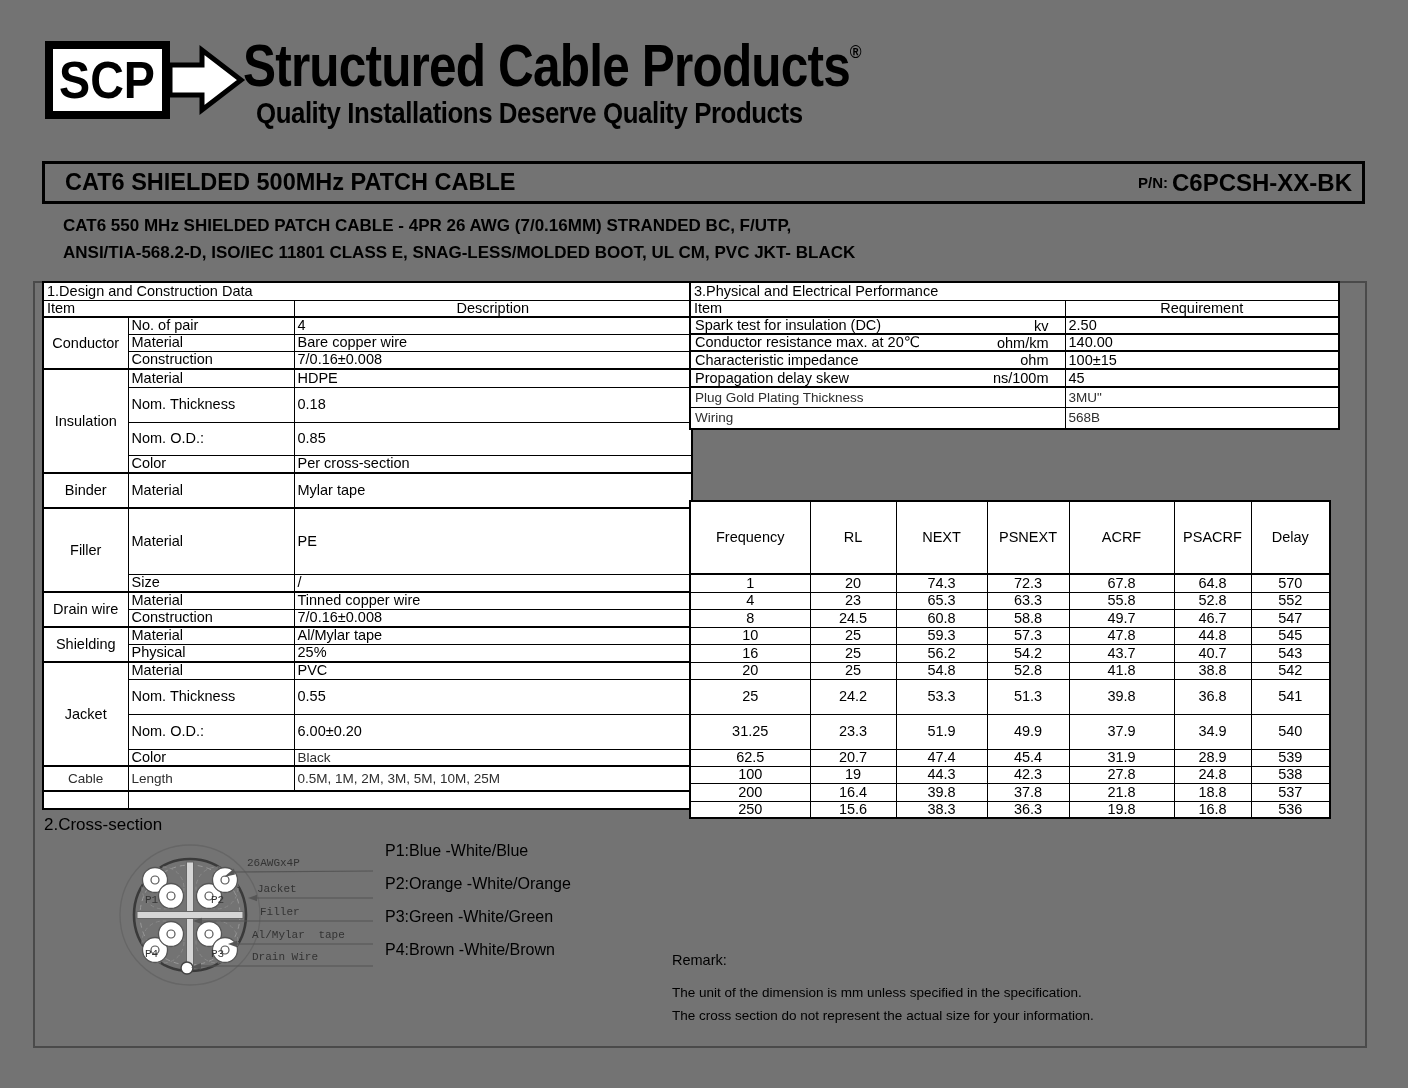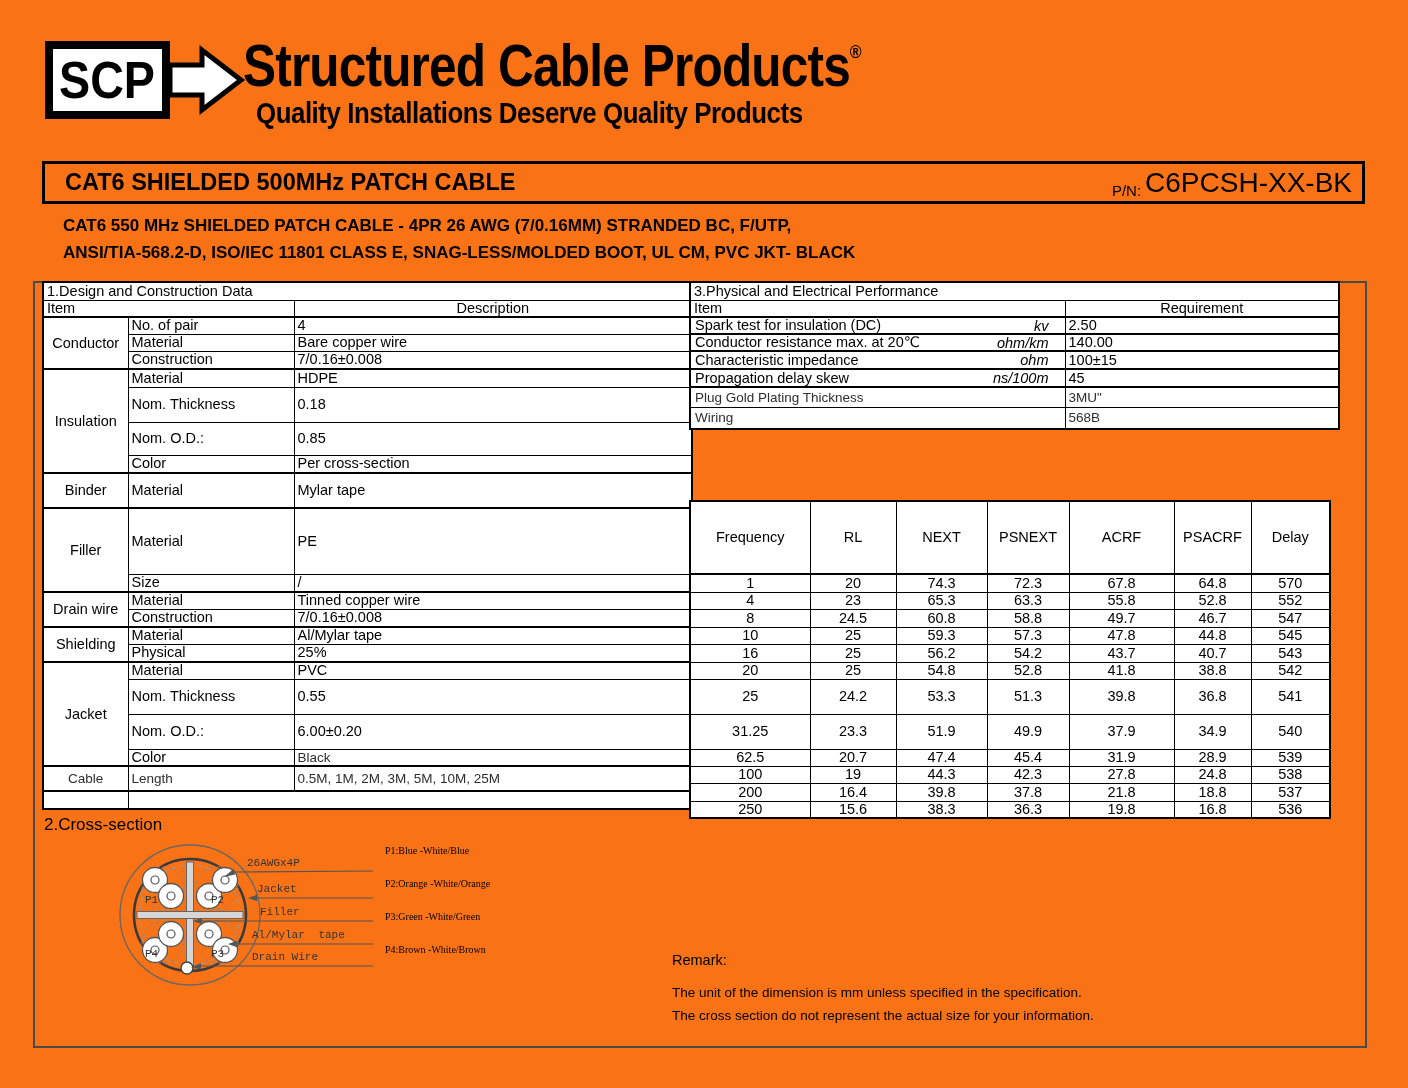--- a/index.html
+++ b/index.html
@@ -1,57 +1,57 @@
 <!DOCTYPE html>
 <html><head>
 <meta charset="utf-8">
 <style>
   html,body{margin:0;padding:0;background:#fff;}
-  .page{position:relative;width:1408px;height:1088px;background:#f97316;overflow:hidden;
+  .page{position:relative;width:1408px;height:1088px;background:#737373;overflow:hidden;
         font-family:"Liberation Sans","DejaVu Sans",sans-serif;color:#000;}
   .abs{position:absolute;}
 
   
   .brand-name{font-size:59px;font-weight:bold;line-height:1.0;white-space:nowrap;
               transform:scaleX(0.84);transform-origin:0 0;letter-spacing:-1px;}
   .brand-name sup{font-size:19px;vertical-align:28px;}
   .brand-tagline{font-size:30px;font-weight:bold;line-height:1.0;white-space:nowrap;
               transform:scaleX(0.86);transform-origin:0 0;margin-top:2px;margin-left:13px;letter-spacing:-0.5px;}
   .contact{text-align:right;font-size:20px;line-height:25px;color:#111;}
 
   
   .title-bar{left:42px;top:161px;width:1323px;height:43px;border:3px solid #000;box-sizing:border-box;
              display:flex;align-items:center;justify-content:space-between;padding:0 10px 0 20px;}
   .doc-title{font-size:23.5px;font-weight:bold;white-space:nowrap;}
-  .pn{display:flex;align-items:flex-end;font-weight:normal;}
+  .pn{display:flex;align-items:center;font-weight:bold;}
   .pn-label{font-size:15px;margin-right:4px;}
-  .pn-value{font-size:28px;}
+  .pn-value{font-size:24px;}
   .subtitle{left:63px;top:213px;font-size:17px;font-weight:bold;line-height:26.5px;white-space:nowrap;}
 
   
   .outer-box{left:33px;top:281px;width:1334px;height:767px;border:2px solid #4a4a4a;box-sizing:border-box;}
 
   
   table{border-collapse:collapse;table-layout:fixed;position:absolute;background:#fff;}
   table{border:2px solid #000;}
   td{border:1px solid #000;font-size:14.5px;font-weight:400;padding:0 4px;overflow:hidden;
      white-space:nowrap;line-height:15px;vertical-align:middle;}
   .ttl{padding-left:3px;}
   .center{text-align:center;}
   .gcell{text-align:center;padding:4px 2px;}
   .hb td{border-bottom-width:2px;}
   .gtop td{border-top-width:2px;}
   .light{font-size:13.5px;color:#2e2e2e;}
   .pitem{position:relative;padding-left:4px;}
-  .pu{position:absolute;right:16px;top:50%;transform:translateY(-50%);font-style:italic;}
+  .pu{position:absolute;right:16px;top:50%;transform:translateY(-50%);}
   .fc,.fh{text-align:center;}
 
   
   .xs-title{font-size:17px;}
-  .legend-line{font-size:10px;line-height:20px;margin-bottom:13px;white-space:nowrap;font-family:Liberation Serif, serif;}
+  .legend-line{font-size:16px;line-height:20px;margin-bottom:13px;white-space:nowrap;}
   .remark-title{font-size:14.5px;margin-bottom:16px;}
   .remark-line{font-size:13.5px;line-height:17px;margin-bottom:6px;white-space:nowrap;}
   .diag-text{font-family:"Liberation Mono","DejaVu Sans Mono",monospace;font-size:11px;fill:#333;}
   .ws{word-spacing:7px;}
 </style>
 </head>
 <body>
 
 <div class="page">
 

